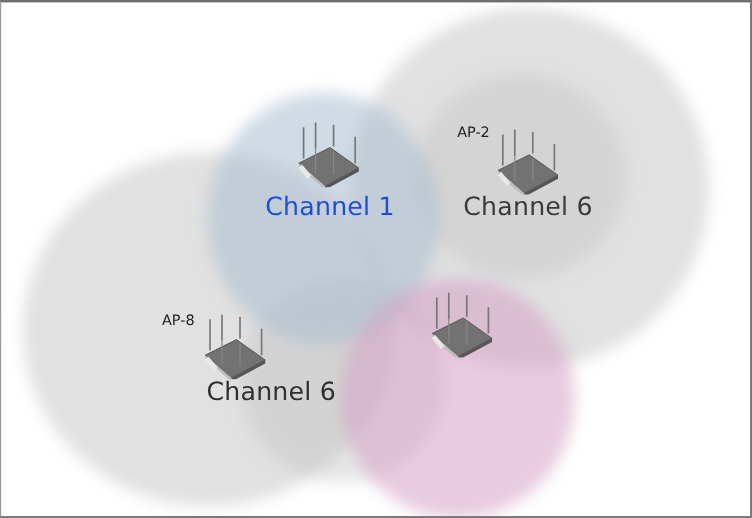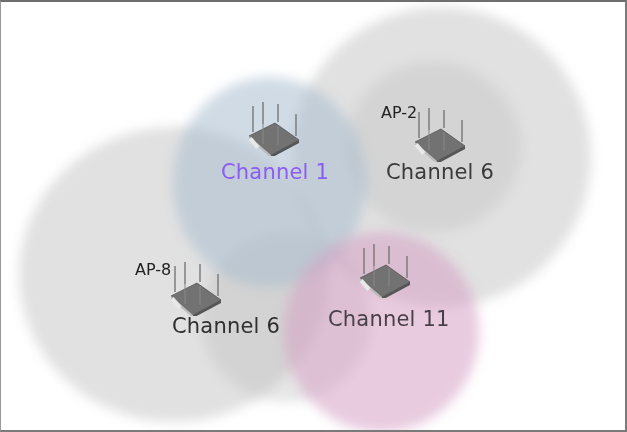--- a/index.html
+++ b/index.html
@@ -2,21 +2,21 @@
 <html><head>
 <meta charset="utf-8">
 <style>
   html, body { margin: 0; padding: 0; background: #ffffff; }
   body { width: 627px; height: 432px; overflow: hidden; position: relative; font-family: "DejaVu Sans", "Liberation Sans", sans-serif; }
   .frame { position: absolute; left: 0; top: 0; width: 627px; height: 432px; box-sizing: border-box;
            border-top: 2px solid #6e6e6e; border-left: 1px solid #9a9a9a; border-right: 2px solid #7a7a7a; border-bottom: 2px solid #7a7a7a; background: #ffffff; overflow: hidden; }
   .cell { position: absolute; border-radius: 50%; filter: blur(6px); }
   .ap { position: absolute; width: 60px; height: 56px; }
   .label-ch { position: absolute; font-size: 21px; letter-spacing: 0.2px; white-space: nowrap; }
-  .label-ap { position: absolute; font-size: 16px; color: #222; white-space: nowrap; }
+  .label-ap { position: absolute; font-size: 12px; color: #222; white-space: nowrap; }
 </style>
 </head>
 <body>
 
 <div class="frame">
 
   <div class="cell" style="left:18px; top:125px; width:310px; height:295px; background:rgba(205,205,205,0.6);"></div>
   <div class="cell" style="left:290px; top:5px; width:300px; height:300px; background:rgba(205,205,205,0.6);"></div>
   <div class="cell" style="left:345px; top:60px; width:175px; height:170px; background:rgba(190,190,190,0.35);"></div>
   <div class="cell" style="left:200px; top:230px; width:170px; height:170px; background:rgba(185,185,185,0.35);"></div>
@@ -34,21 +34,21 @@
       <polygon points="4,36 30,23 54,40 26,55" fill="#727272" stroke="#555" stroke-width="0.8"></polygon>
       <polygon points="4,36 26,55 26,58 4,39" fill="#bbb"></polygon>
       <polygon points="26,55 54,40 54,43 26,58" fill="#555"></polygon>
       <rect x="7" y="37" width="4" height="12" fill="#e8e8e8" transform="rotate(-40 9 43)"></rect>
       <g stroke="#888" stroke-width="1">
           <line x1="18" y1="44" x2="18" y2="24"></line>
           <line x1="33" y1="45" x2="33" y2="26"></line>
         </g>
     </svg>
   </div>
-  <div class="label-ch" style="left:220px; top:158px; color:#8b5cf6;">Channel 1</div>
+  <div class="label-ch" style="left:220px; top:158px; color:#1d4ed8;">Channel 1</div>
 
   <div class="label-ap" style="left:380px; top:101px;">AP-2</div>
   <div class="ap" style="left:410px; top:104px;">
     <svg width="60" height="56" viewBox="0 0 60 56">
       <g stroke="#777" stroke-width="1.4">
           <line x1="8" y1="32" x2="8" y2="6"></line>
           <line x1="18" y1="24" x2="18" y2="2"></line>
           <line x1="33" y1="22" x2="33" y2="4"></line>
           <line x1="51" y1="36" x2="51" y2="14"></line>
         </g>
@@ -96,15 +96,14 @@
       <polygon points="4,36 30,23 54,40 26,55" fill="#727272" stroke="#555" stroke-width="0.8"></polygon>
       <polygon points="4,36 26,55 26,58 4,39" fill="#bbb"></polygon>
       <polygon points="26,55 54,40 54,43 26,58" fill="#555"></polygon>
       <rect x="7" y="37" width="4" height="12" fill="#e8e8e8" transform="rotate(-40 9 43)"></rect>
       <g stroke="#888" stroke-width="1">
           <line x1="18" y1="44" x2="18" y2="24"></line>
           <line x1="33" y1="45" x2="33" y2="26"></line>
         </g>
     </svg>
   </div>
-  <div class="label-ch" style="left:327px; top:305px; color:#4a3f48;">Channel 11</div>
 
 </div>
 
 </body></html>

